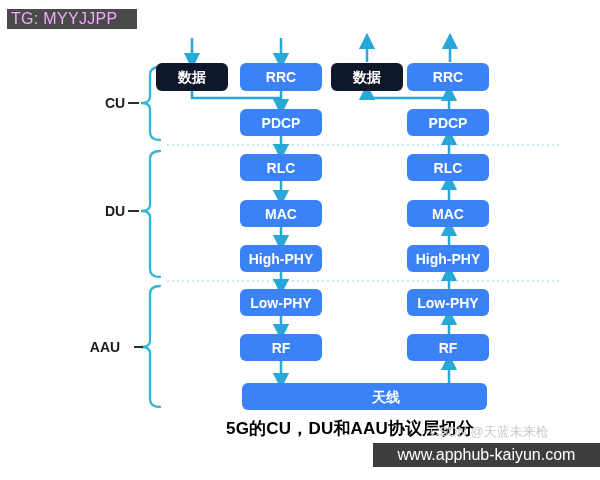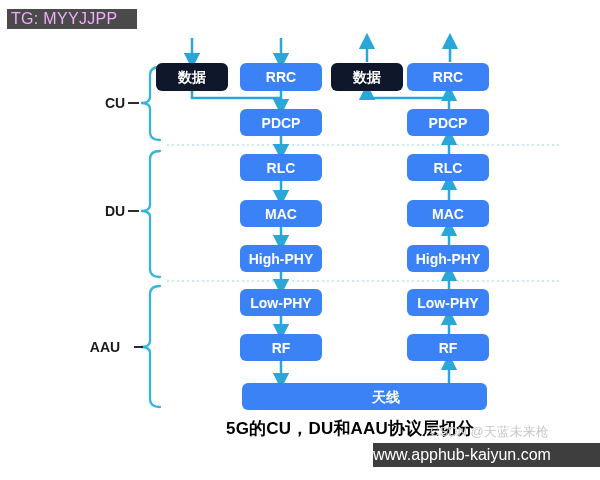--- a/index.html
+++ b/index.html
@@ -9,21 +9,21 @@
   }
   .abs{position:absolute;}
   
   .tag-bar{
     left:7px;top:9px;width:130px;height:20px;background:#4a4a4a;
     color:#f0abfc;font-size:16px;display:flex;align-items:center;padding-left:4px;
     box-sizing:border-box;letter-spacing:.3px;
   }
   .site-bar{
     left:373px;top:443px;width:227px;height:24px;background:#3e3e3e;
-    color:#fff;font-size:16px;display:flex;align-items:center;
+    color:#fff;font-size:16px;display:flex;align-items:center;justify-content:center;
   }
   
   .box{
     position:absolute;display:flex;align-items:center;justify-content:center;
     color:#ffffff;font-weight:bold;font-size:14px;border-radius:6px;
     box-sizing:border-box;line-height:1;
   }
   .indigo{background:#3b82f6;}
   .green{background:#0f172a;}
   .col-l{left:240px;width:82px;}

